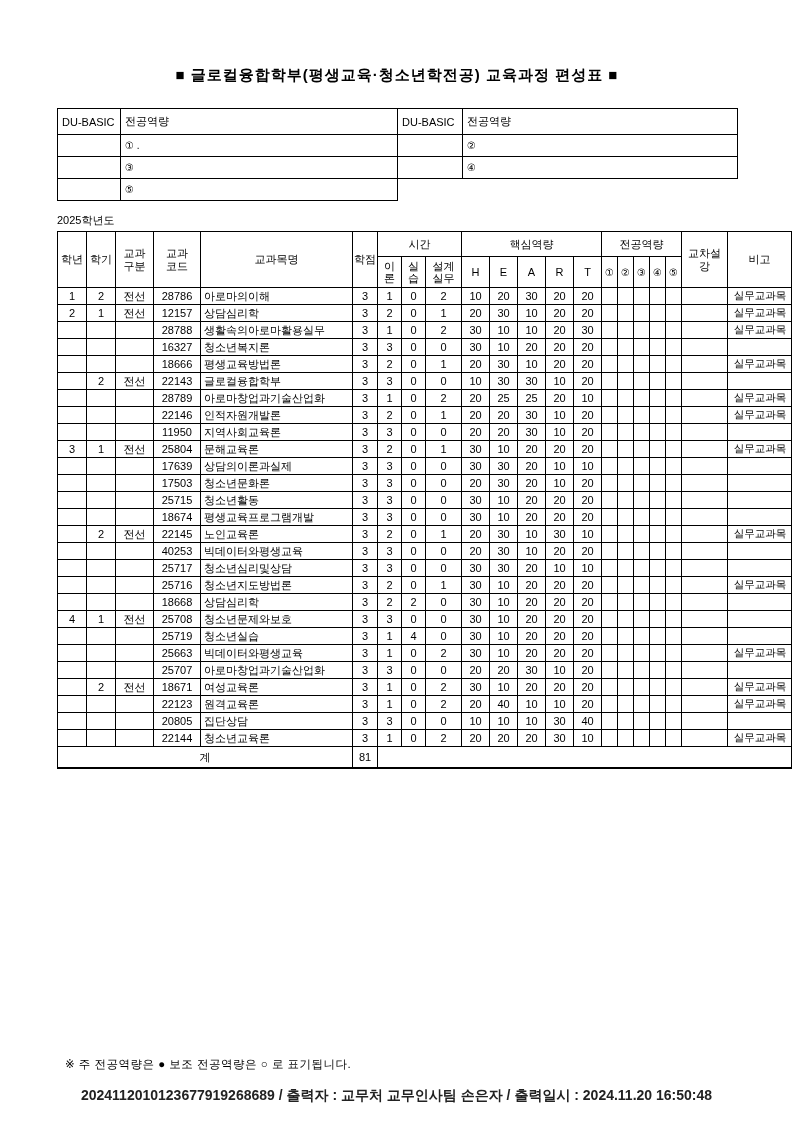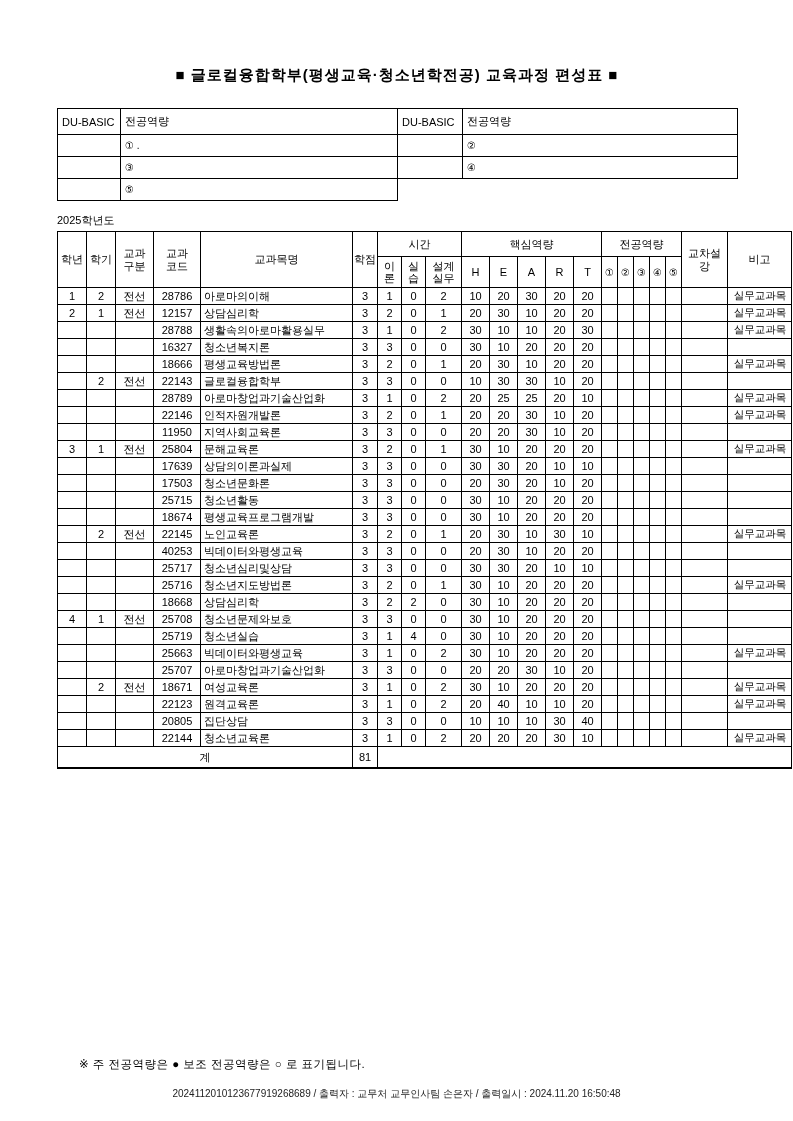--- a/index.html
+++ b/index.html
@@ -35,25 +35,25 @@
   .cur-table thead tr.group th{height:24px;}
   .cur-table thead tr.sub th{height:30px;}
   .cur-table td{height:16px;}
   .cur-table td.name{text-align:left;padding-left:3px;}
   .cur-table td.remark{text-align:center;padding-left:2px;font-size:10.5px;}
   .cur-table td.circ{font-size:9px;}
   .cur-table th.circ{font-size:10px;}
   .cur-table tr.total-row td{height:20px;border-bottom:2px solid #000;}
   
   .footnote{
-    position:absolute;left:79px;top:1057px;font-size:11.5px;letter-spacing:0.5px;
+    position:absolute;left:65px;top:1057px;font-size:11.5px;letter-spacing:0.5px;
   }
   .print-footer{
     position:absolute;left:0;top:1087px;width:793px;text-align:center;
-    font-size:10px;color:#222;
+    font-size:14px;color:#222;font-weight:bold;
   }
 </style>
 </head>
 <body>
 
 <div class="content">
 
   <h1 class="doc-title">■ 글로컬융합학부(평생교육·청소년학전공) 교육과정 편성표 ■</h1>
 
   <table class="comp-table">

